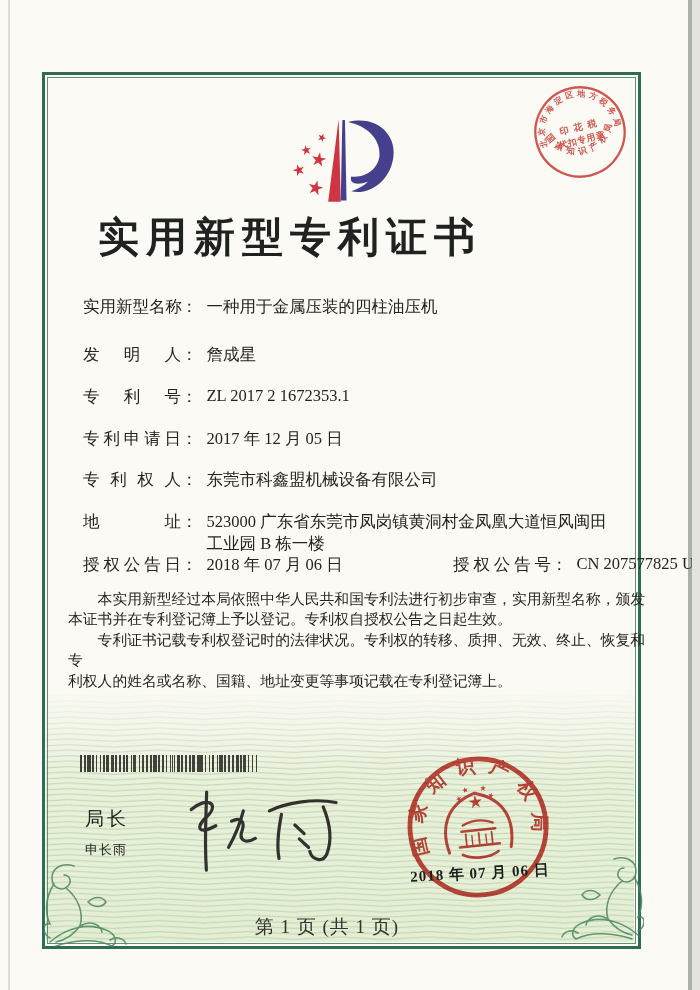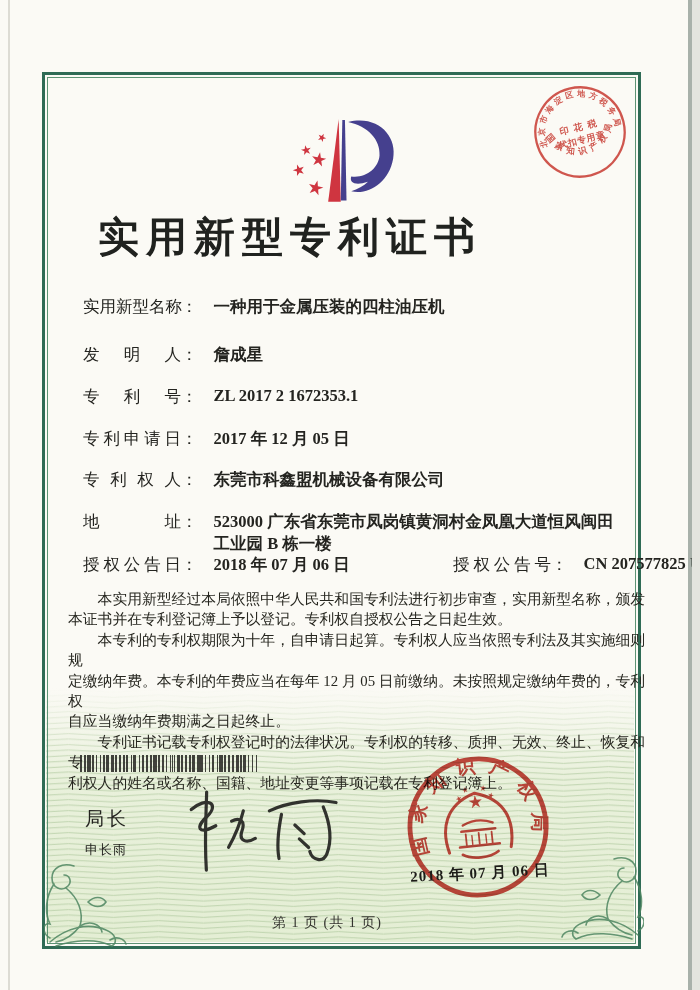--- a/index.html
+++ b/index.html
@@ -26,21 +26,21 @@
   .logo{position:absolute;left:288px;top:99px;width:116px;height:110px;}
 
   .tax-stamp{position:absolute;left:532px;top:84px;width:96px;height:96px;opacity:.92;mix-blend-mode:multiply;}
 
   .title{position:absolute;left:42px;top:210px;width:496px;text-align:center;
          font-size:41px;font-weight:700;letter-spacing:7px;color:#20221f;}
 
   .row{position:absolute;left:83px;font-size:16.5px;color:#242420;white-space:nowrap;}
   .lbl{display:inline-block;width:98px;text-align:justify;text-align-last:justify;text-justify:inter-character;vertical-align:top;}
   .colon{vertical-align:top;}
-  .val{margin-left:16px;vertical-align:top;font-weight:bold;}
+  .val{margin-left:9px;vertical-align:top;}
   .val.preline{display:inline-block;white-space:pre-line;line-height:22px;width:450px;white-space:pre-line;}
   .row-grant2{position:absolute;left:370px;top:0;}
 
   .paragraphs{position:absolute;left:68px;top:589px;width:578px;font-size:14.8px;line-height:20.4px;color:#26261f;}
   .paragraphs p{margin:0;text-indent:2em;white-space:pre-line;}
 
   .barcode{position:absolute;left:80px;top:755px;width:178px;height:17px;opacity:.86;
     background:
       repeating-linear-gradient(90deg,#262622 0 1.6px,rgba(0,0,0,0) 1.6px 3.9px),
       repeating-linear-gradient(90deg,#262622 0 1px,rgba(0,0,0,0) 1px 6.6px),
@@ -51,21 +51,21 @@
   .ornament.right{left:560px;top:852px;width:84px;height:92px;transform:scaleX(-1);}
 
   .director-label{position:absolute;left:85px;top:806px;font-size:19px;letter-spacing:3px;color:#23231f;}
   .director-name{position:absolute;left:85px;top:841px;font-size:13px;letter-spacing:1px;color:#23231f;}
   .signature{position:absolute;left:178px;top:780px;width:175px;height:100px;transform:rotate(-2deg);}
 
   .gov-seal{position:absolute;left:403px;top:752px;width:150px;height:150px;opacity:.9;mix-blend-mode:multiply;}
   .seal-date{position:absolute;left:398px;top:864px;width:164px;text-align:center;font-size:15px;font-weight:600;
              letter-spacing:1px;color:#1c1c18;transform:rotate(-3deg);}
 
-  .footer{position:absolute;left:42px;top:914px;width:570px;text-align:center;font-size:14px;letter-spacing:1px;color:#33332e;}
+  .footer{position:absolute;left:42px;top:914px;width:570px;text-align:center;font-size:19px;letter-spacing:1px;color:#33332e;}
 </style>
 </head>
 <body>
 
 <div class="page">
 
   <svg class="guilloche" viewBox="0 0 588 254" preserveAspectRatio="none">
     <defs>
       <pattern id="wavePat" width="90" height="5.5" patternUnits="userSpaceOnUse">
         <path d="M0,2.75 Q22.5,0.3 45,2.75 T90,2.75" fill="none" stroke="#a9c497" stroke-width="0.9"></path>
@@ -172,23 +172,20 @@
   <div class="row" style="top:554px;width:560px">
     <span class="lbl">授权公告日</span><span class="colon">：</span><span class="val">2018 年 07 月 06 日</span>
     <span class="row-grant2">
       <span class="lbl">授权公告号</span><span class="colon">：</span><span class="val">CN 207577825 U</span>
     </span>
   </div>
 
   <div class="paragraphs">
     <p>本实用新型经过本局依照中华人民共和国专利法进行初步审查，实用新型名称，颁发
 本证书并在专利登记簿上予以登记。专利权自授权公告之日起生效。</p>
-    <p>本专利的专利权期限为十年，自申请日起算。专利权人应当依照专利法及其实施细则规
-定缴纳年费。本专利的年费应当在每年 12 月 05 日前缴纳。未按照规定缴纳年费的，专利权
-自应当缴纳年费期满之日起终止。</p>
     <p>专利证书记载专利权登记时的法律状况。专利权的转移、质押、无效、终止、恢复和专
 利权人的姓名或名称、国籍、地址变更等事项记载在专利登记簿上。</p>
   </div>
 
   <div class="barcode"></div>
 
   <div class="director-label">局长</div>
   <div class="director-name">申长雨</div>
   <svg class="signature" viewBox="0 0 175 100">
     <g fill="none" stroke="#1f1f1c" stroke-width="3.2" stroke-linecap="round" opacity="0.9">

